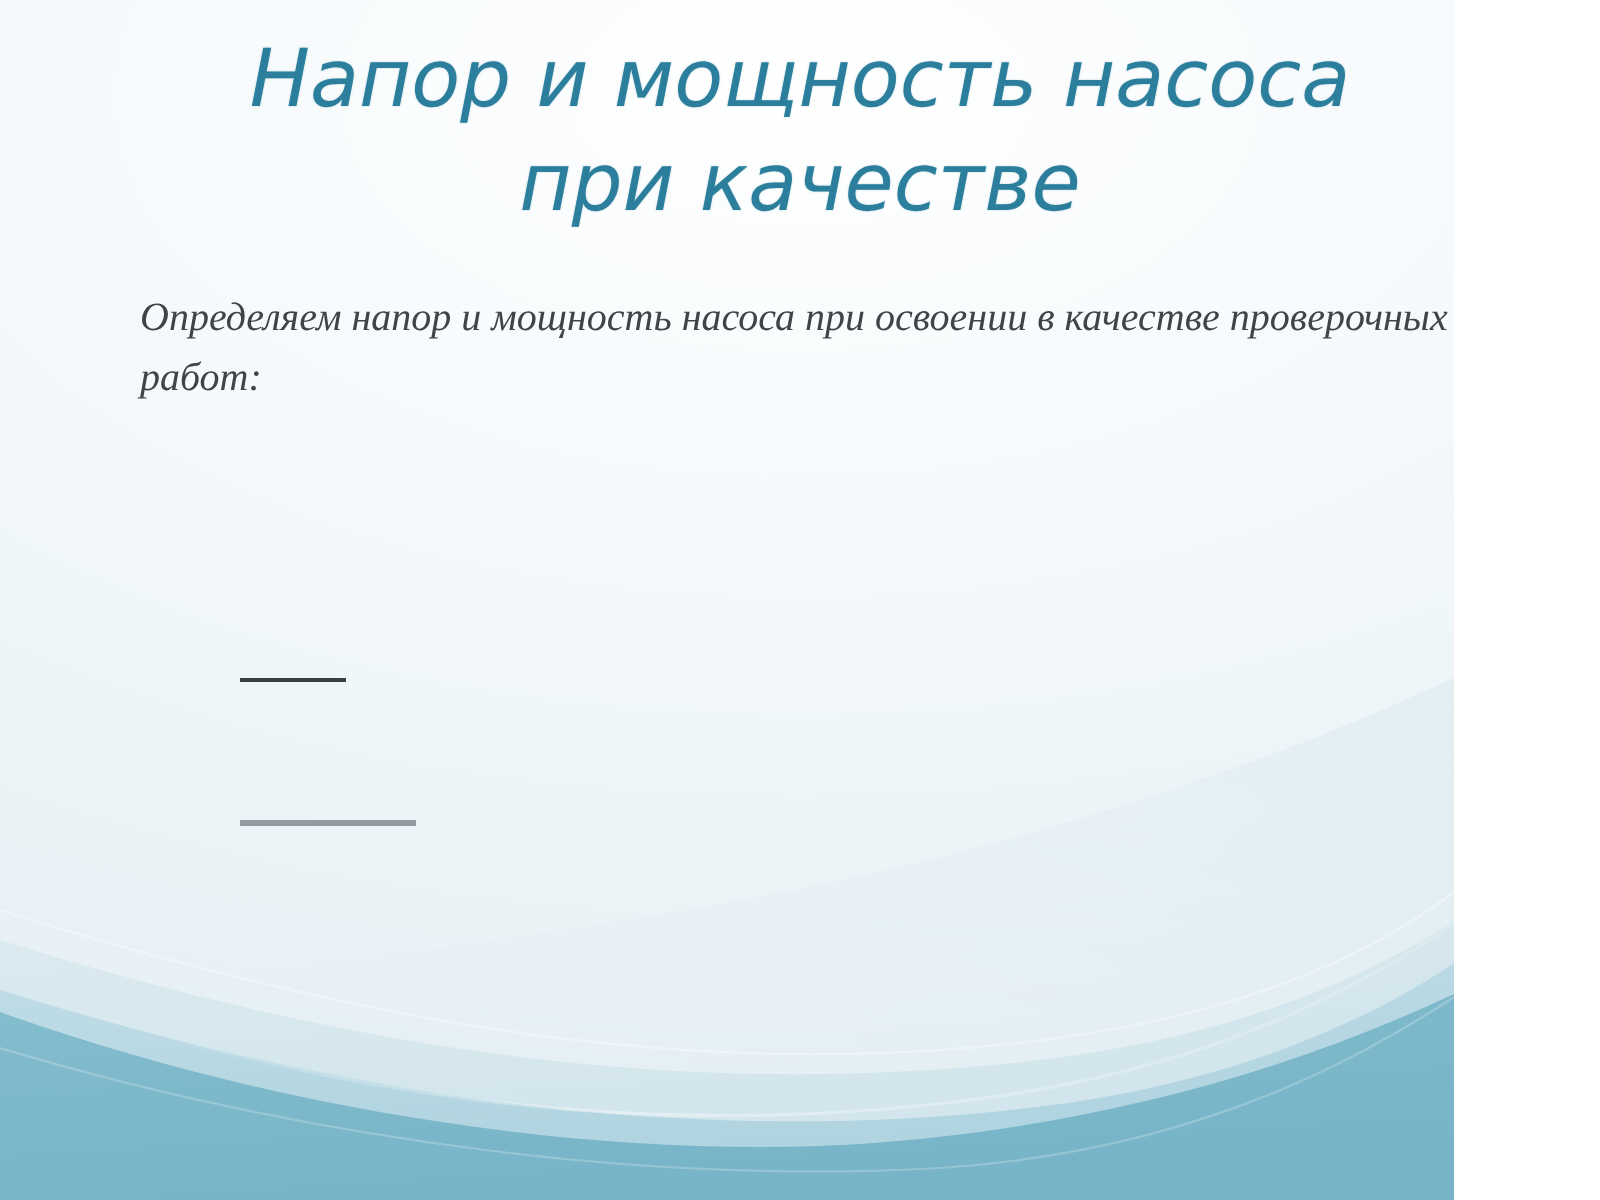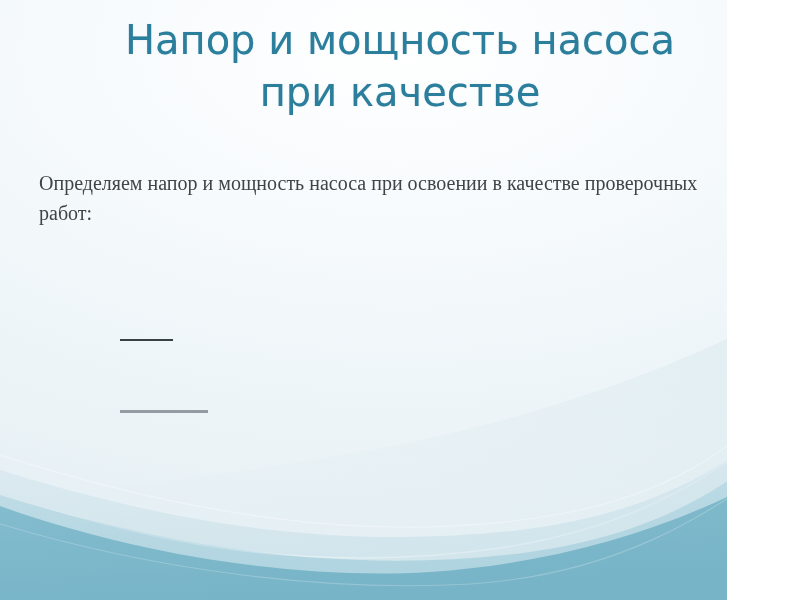--- a/index.html
+++ b/index.html
@@ -9,20 +9,21 @@
     background: #ffffff;
   }
 
   #slide {
     position: relative;
     width: 727px;
     height: 600px;
     overflow: hidden;
     background: #f4f8fb;
     font-family: "Liberation Sans", sans-serif;
+    font-style: italic;
   }
 
   
   .bg-layer {
     position: absolute;
     inset: 0;
     width: 800px;
     height: 600px;
     pointer-events: none;
   }
@@ -51,24 +52,23 @@
     font-size: 40px;
     line-height: 52px;
     font-weight: 400;
     color: #2b7e9c;
     letter-spacing: 0px;
     text-shadow: 0 0 1px rgba(43,126,156,0.35);
   }
 
   .body-block {
     position: absolute;
-    left: 39px;
+    left: 70px;
     top: 144px;
     width: 660px;
-    margin-top: 24px;
   }
 
   .body-paragraph {
     margin: 0;
     font-family: "Liberation Serif", "DejaVu Serif", serif;
     font-size: 20px;
     line-height: 30px;
     color: #3f4447;
     text-align: left;
   }

